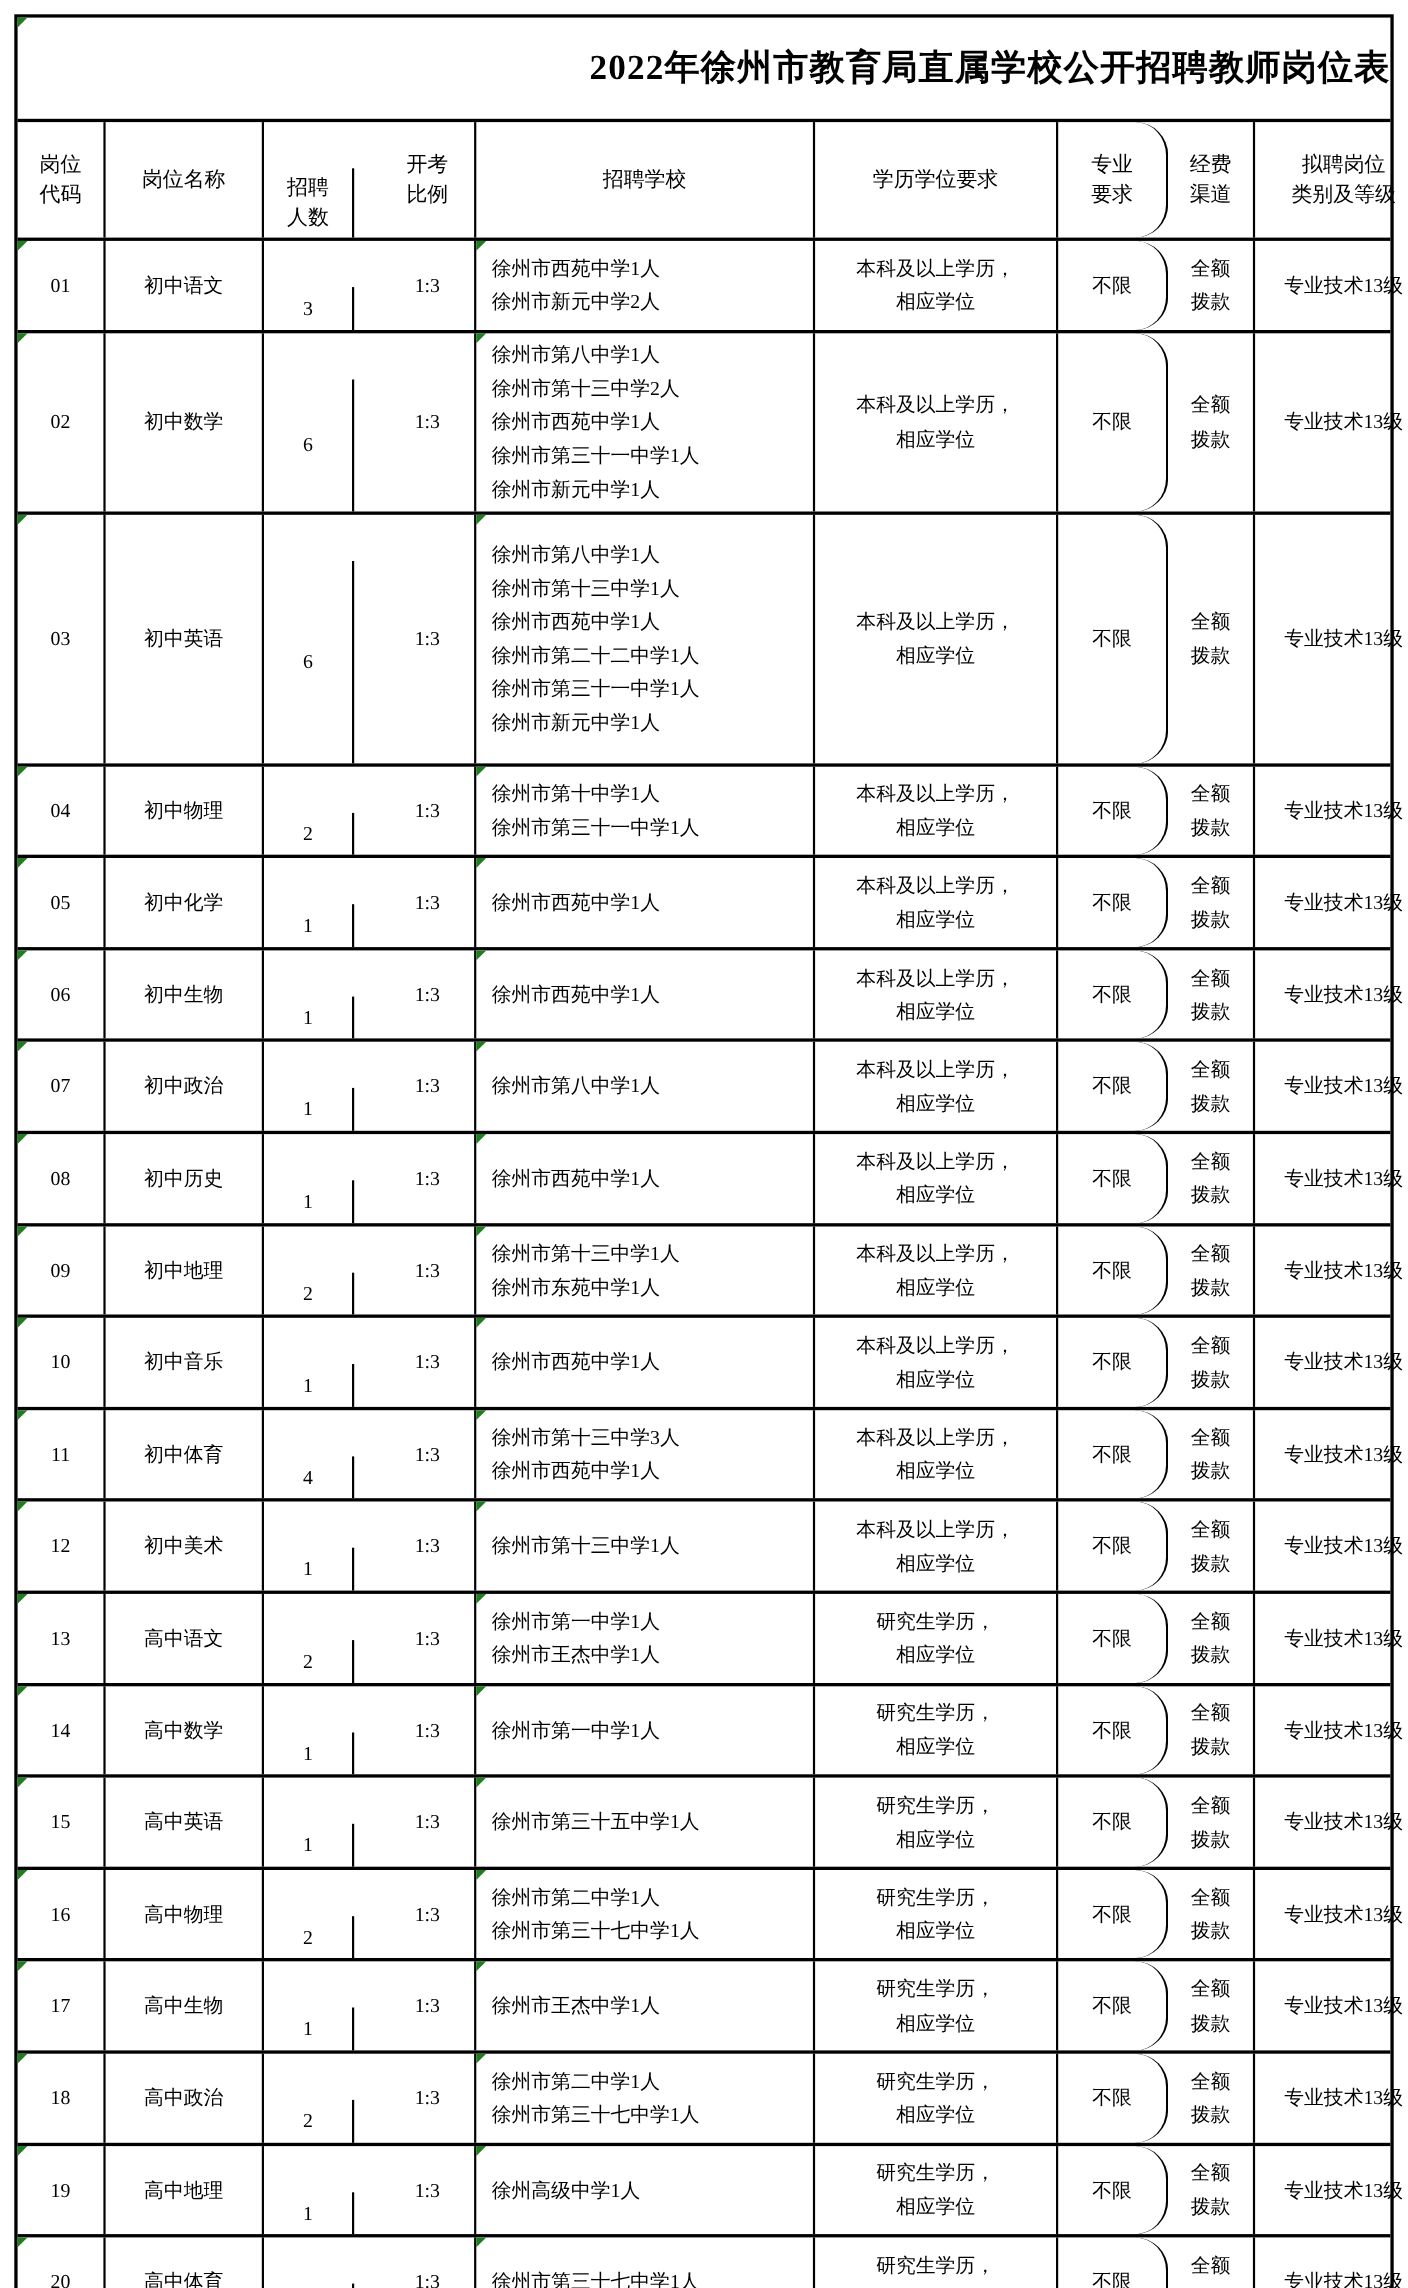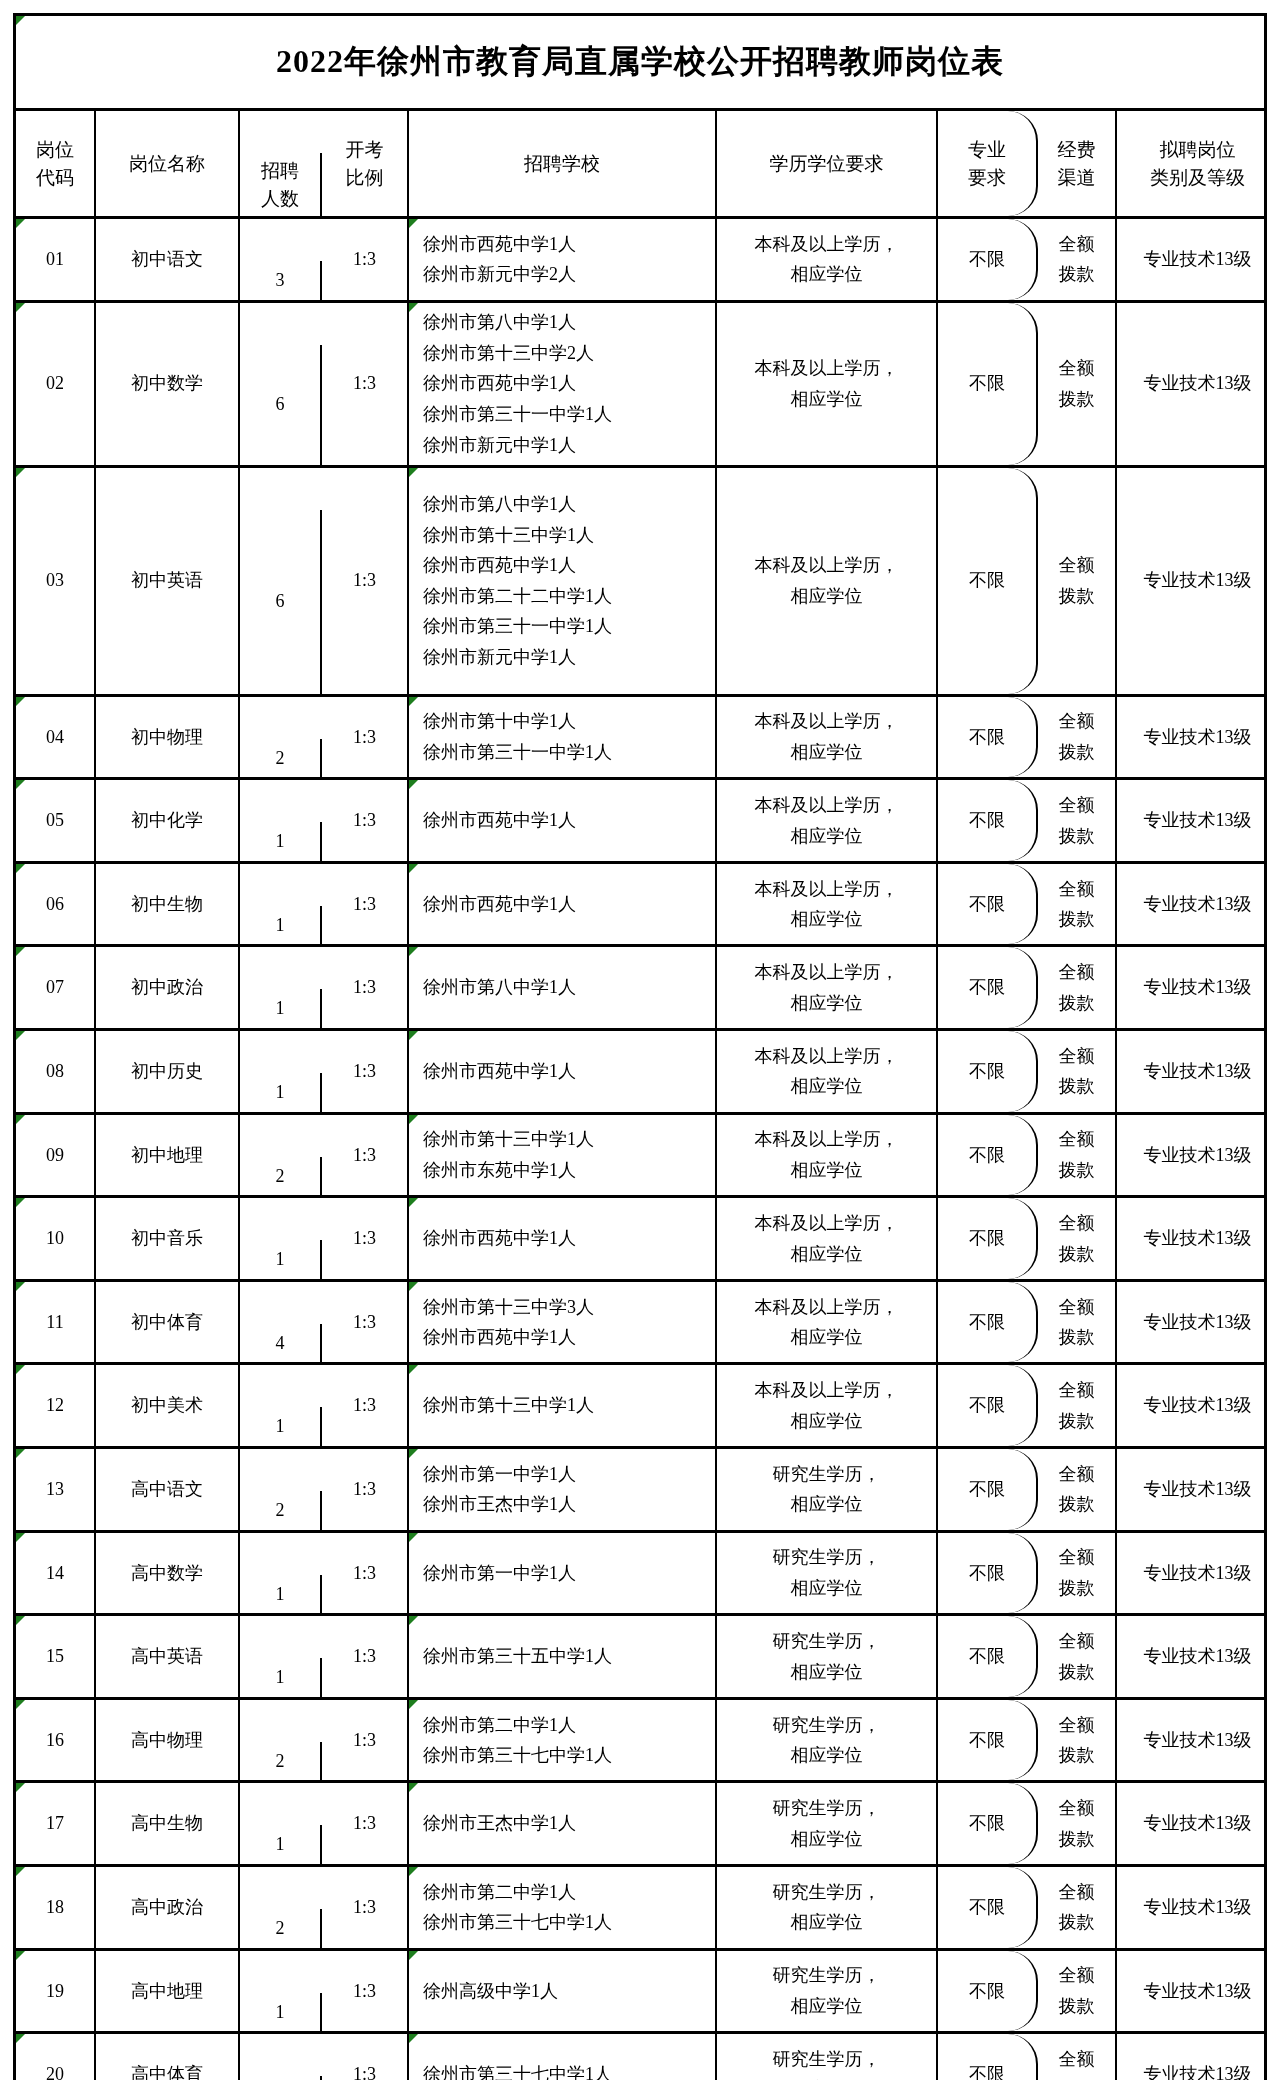--- a/index.html
+++ b/index.html
@@ -9,21 +9,21 @@
     background:#fff; color:#000;
     font-family:"Liberation Serif","DejaVu Serif",serif;
     overflow:hidden;
   }
   .sheet { padding:13px 13px 0 13px; }
 
   .table { width:1254px; border:3px solid #000; background:#fff; }
 
   .title {
     position:relative; height:95px;
-    display:flex; align-items:center; justify-content:center;
+    display:flex; align-items:center; justify-content:flex-end;
     font-weight:bold; font-size:32px; letter-spacing:1px;
     border-bottom:3px solid #000;
   }
 
   .hrow {
     display:flex; min-height:90px;
     font-family:"Liberation Sans","DejaVu Sans",sans-serif;
     font-weight:normal; font-size:19px; line-height:1.45;
   }
   .trow {
@@ -41,21 +41,21 @@
     text-align:center; white-space:pre-line;
     border-right:2px solid #000;
     padding:4px;
     flex:none;
   }
   .c:last-child { border-right:none; }
 
   .c1 { width:80px; }
   .c2 { width:144px; }
   .c3 { width:82px;margin-top:42px; }
-  .c4 { width:87px; }
+  .c4 { width:87px;margin-left:24px; }
   .c5 { width:308px; }
   .c6 { width:221px; }
   .c7 { width:100px;border-radius:30px; }
   .c8 { width:79px; }
   .c9 { width:161px; }
   .c.c5 { justify-content:flex-start; text-align:left; padding-left:14px; }
 
   .tri {
     position:absolute; top:0; left:0; width:0; height:0;
     border-top:9px solid var(--flag,#1e7e1e);

